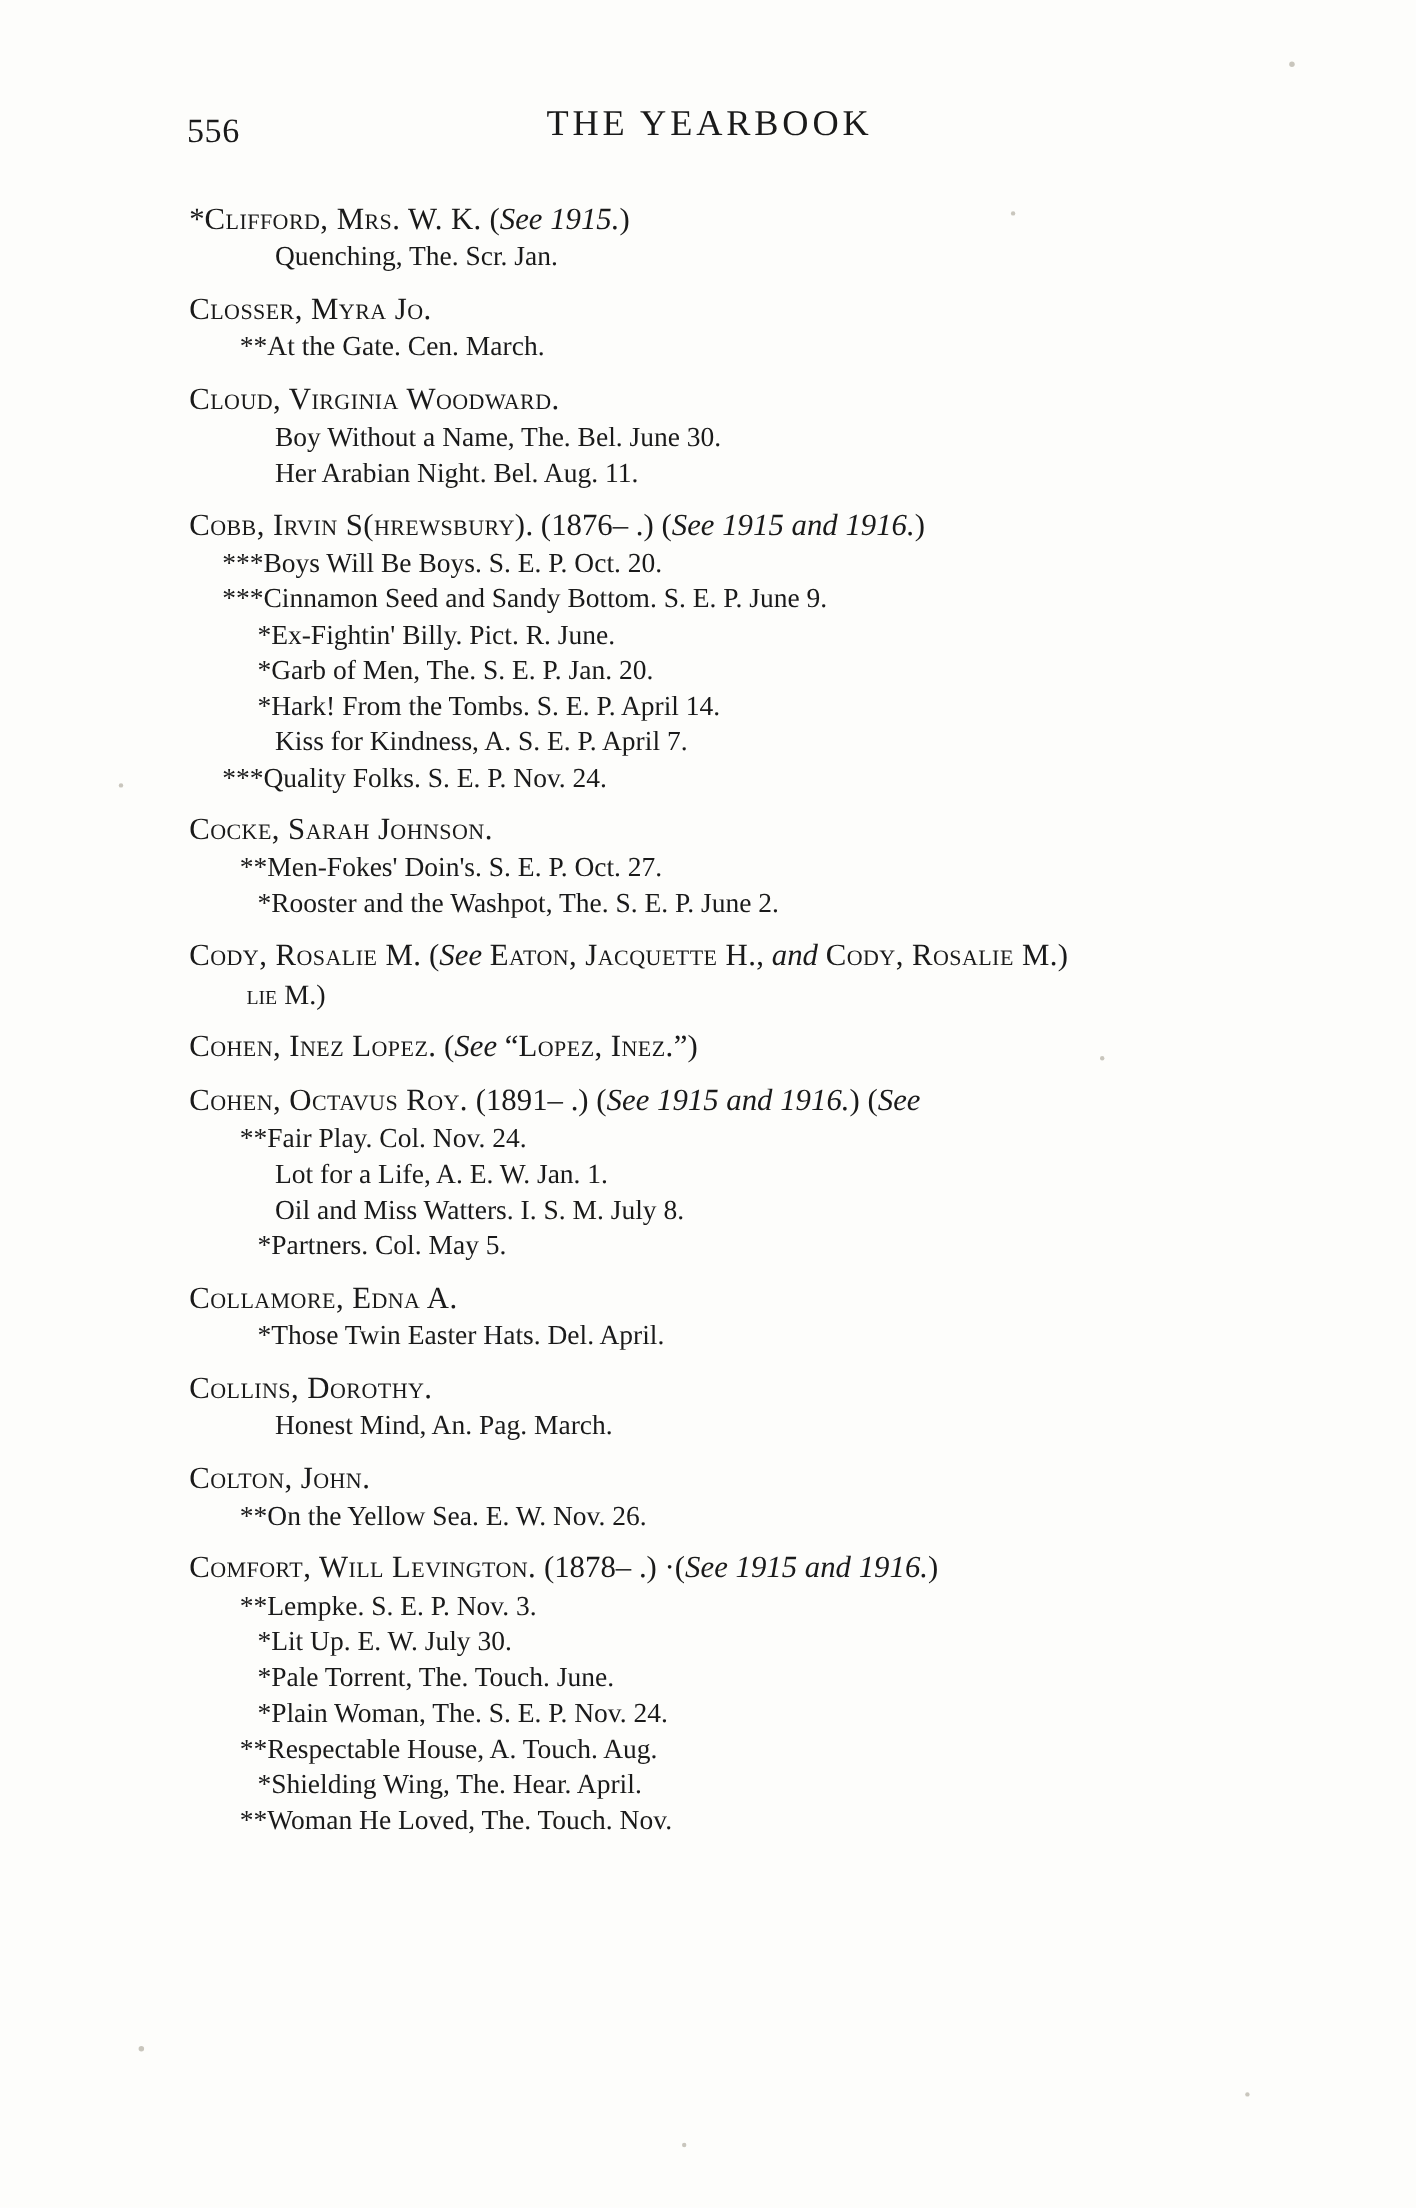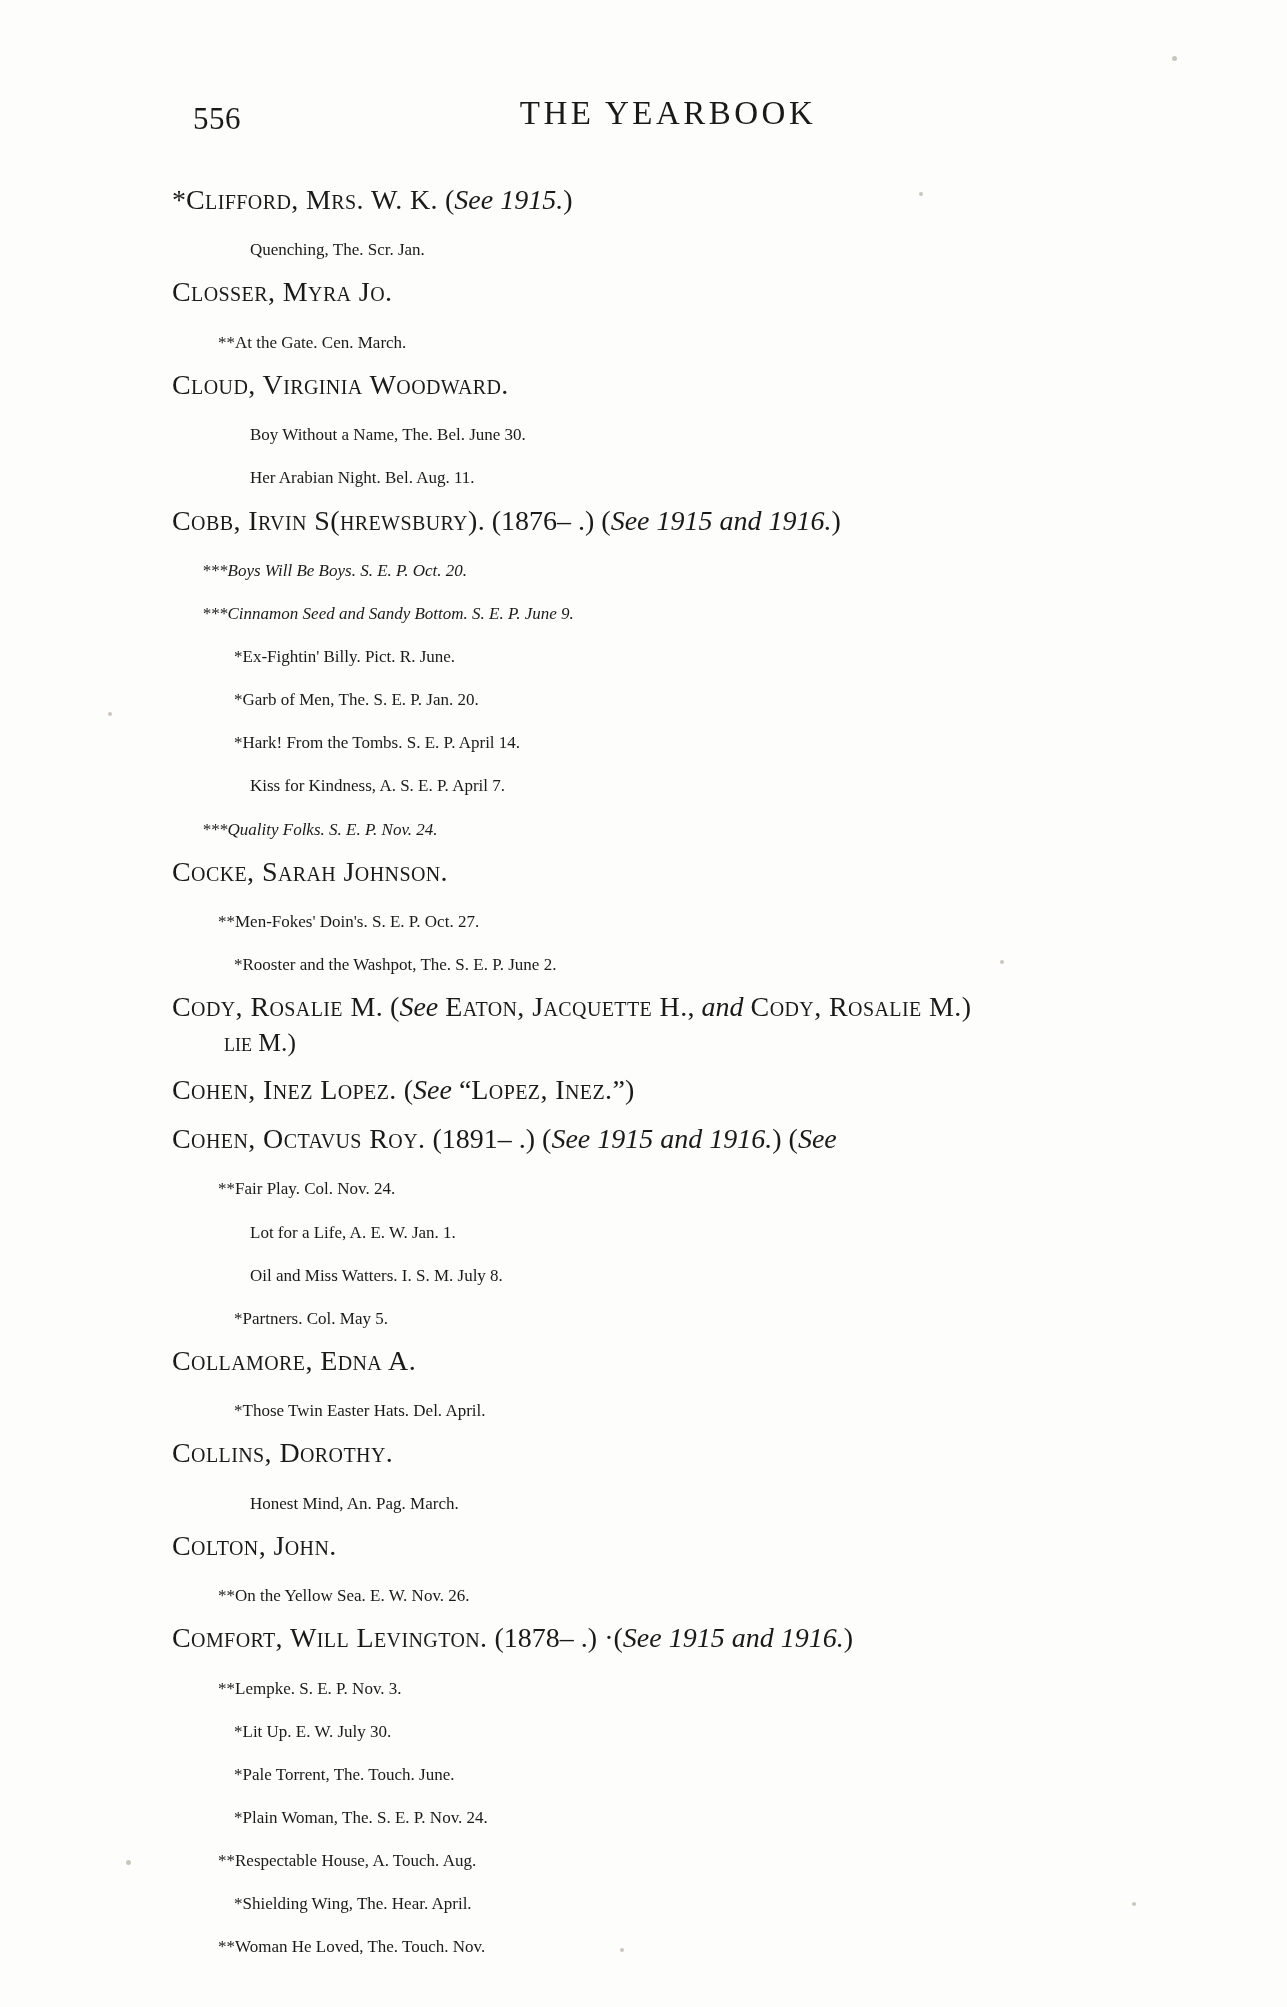--- a/index.html
+++ b/index.html
@@ -21,21 +21,20 @@
     width: 1287px;
     height: 2007px;
     background: #fdfdfb;
   }
   .header {
     position: absolute;
     left: 170px;
     top: 95px;
     width: 950px;
     height: 50px;
-    margin-left: 23px;
   }
   .folio {
     position: absolute;
     left: 0;
     top: 6px;
     font-size: 31px;
     letter-spacing: 0.5px;
     font-family: "Liberation Serif", serif;
   }
   .running-title {
@@ -60,34 +59,33 @@
     font-size: 28px;
     line-height: 1.30;
     text-indent: 0;
     padding-left: 0;
   }
   .entry-head .sc {
     font-variant: small-caps;
     letter-spacing: 0.4px;
   }
   .work {
-    font-size: 17px;
+    font-size: 25px;
     line-height: 1.30;
     padding-left: 54px;
     white-space: nowrap;
-    margin-top: 21px;
   }
   .work .stars {
     display: inline-block;
     margin-left: -0px;
   }
   .work.s0 { padding-left: 78px; }
   .work.s1 { padding-left: 62px; }
   .work.s2 { padding-left: 46px; }
-  .work.s3 { padding-left: 30px; font-style: italic; }
+  .work.s3 { padding-left: 30px; }
   .it {
     font-style: italic;
   }
   .sc {
     font-variant: small-caps;
   }
   .cont {
     padding-left: 52px;
     font-size: 25.5px;
     line-height: 1.30;

